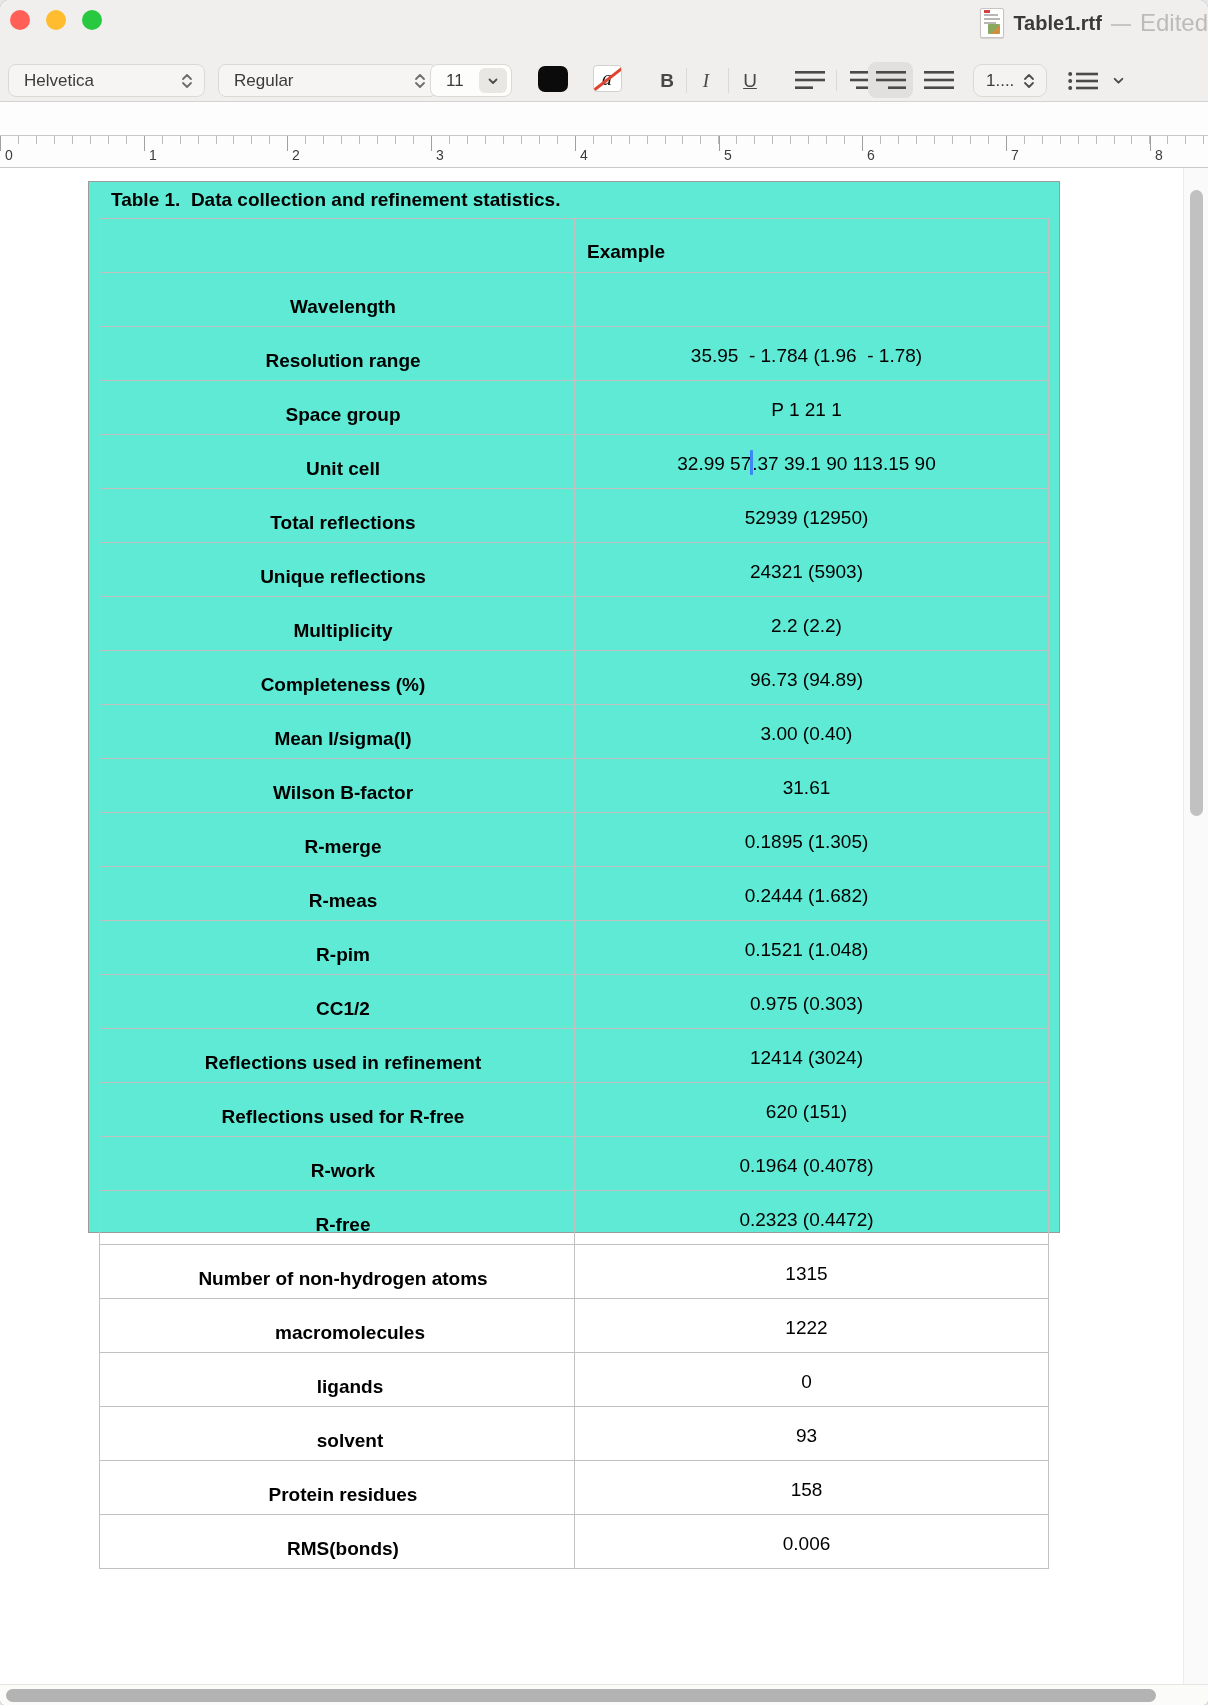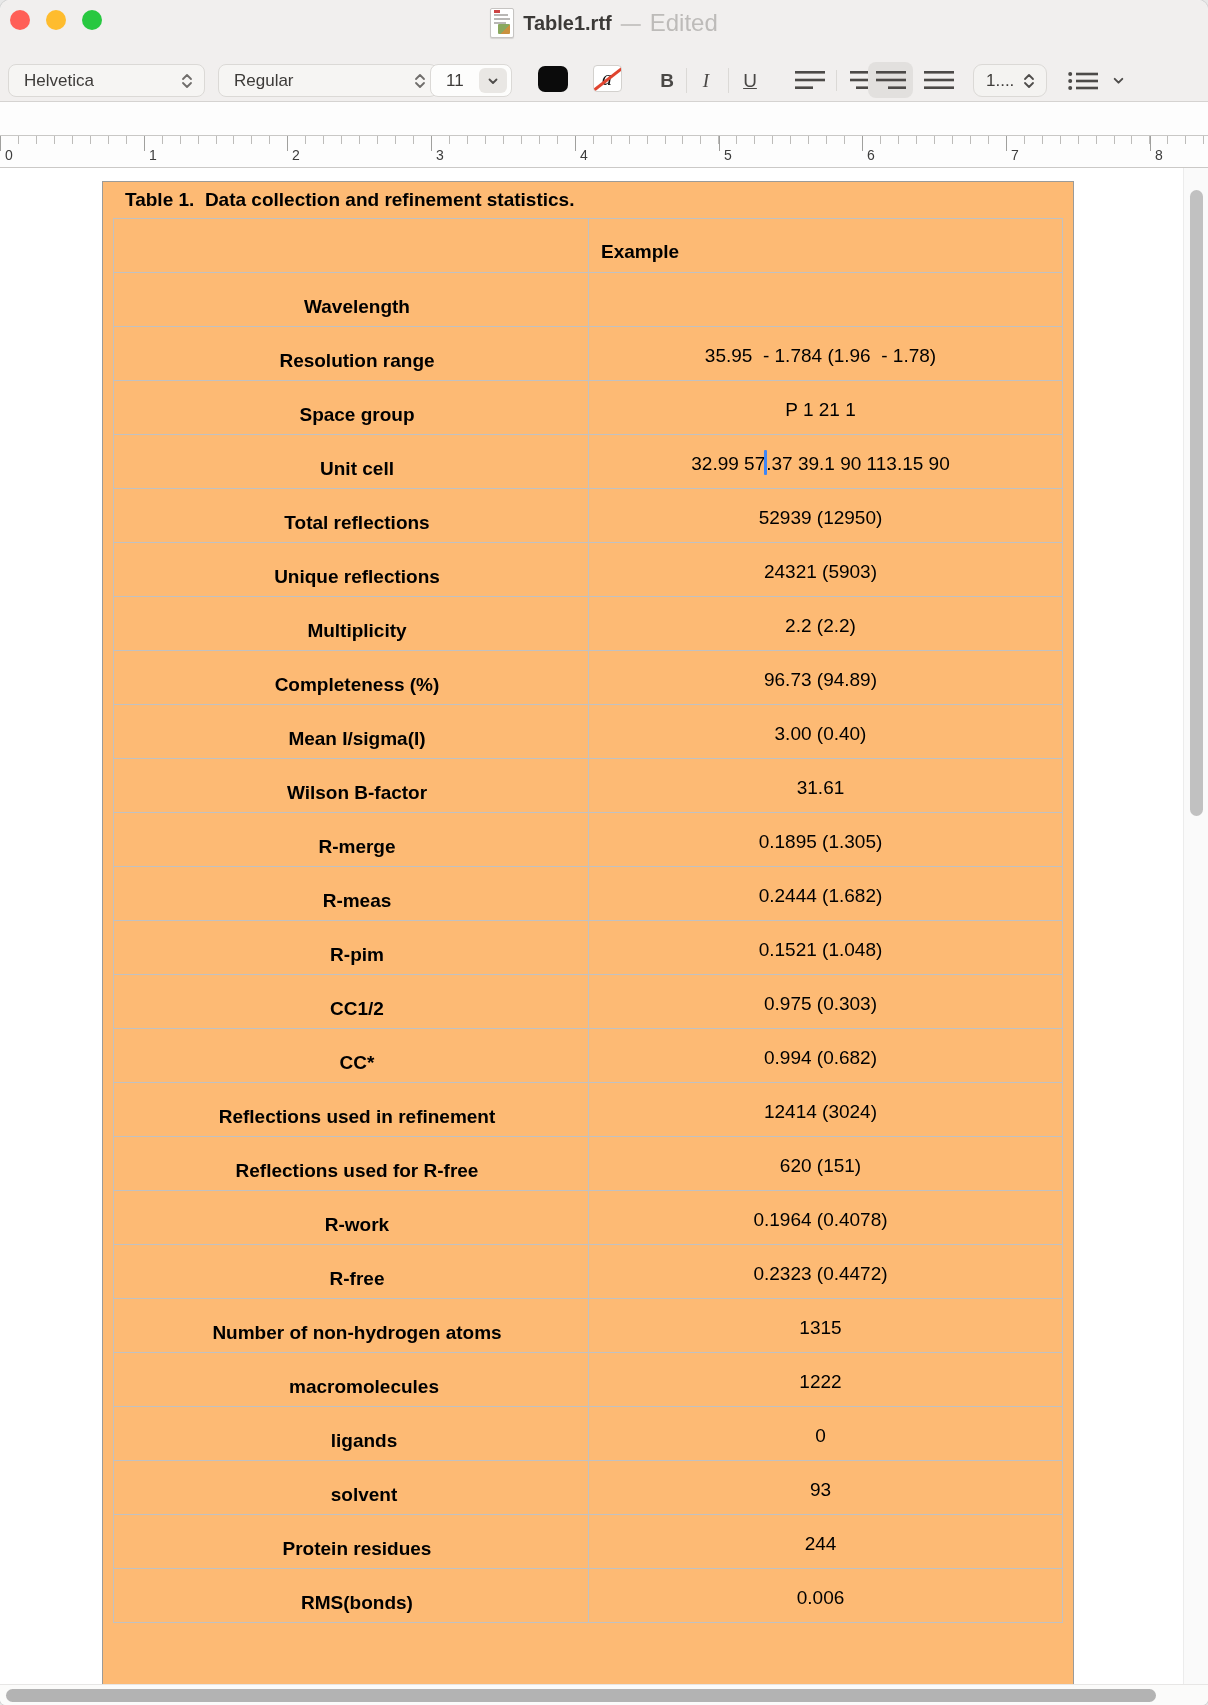--- a/index.html
+++ b/index.html
@@ -16,21 +16,21 @@
   
   .chrome { position:absolute; left:0; top:0; width:1208px; height:102px;
             background:#f1efee; border-bottom:1px solid #d5d3d1; }
 
   .traffic { position:absolute; top:10px; width:20px; height:20px; border-radius:50%; }
   .t-red    { left:10px; background:#ff5f57; }
   .t-yellow { left:46px; background:#febc2e; }
   .t-green  { left:82px; background:#28c840; }
 
   .titlegroup { position:absolute; top:6px; left:0; width:1208px; height:34px;
-                display:flex; align-items:center; justify-content:center; gap:9px; }
+                display:flex; align-items:center; justify-content:flex-end; gap:9px; }
   .doc-icon { position:relative; width:24px; height:30px; background:#fff;
               border:1px solid #c6c4c2; border-radius:2px; box-shadow:0 1px 1px rgba(0,0,0,.12); }
   .doc-icon .l { position:absolute; left:3px; height:2px; background:#b9b7b5; }
   .doc-icon .l1 { top:5px;  width:14px; }
   .doc-icon .l2 { top:9px;  width:16px; }
   .doc-icon .l3 { top:13px; width:12px; }
   .doc-icon .mark { position:absolute; left:3px; top:1px; width:6px; height:3px; background:#c44; }
   .doc-icon .img  { position:absolute; right:3px; bottom:3px; width:12px; height:10px;
                     background:linear-gradient(135deg,#8aa85e 0 55%,#c9913f 55% 100%); border-radius:1px; }
   .title-name { font-size:20px; font-weight:bold; color:#3c3a38; }
@@ -87,22 +87,22 @@
   .marker-pin { position:absolute; left:106px; top:109px; width:16px; height:24px; }
   .marker-pin .bar { position:absolute; left:0; top:0; width:16px; height:4px; background:#8c8c8a; border-radius:2px; }
   .marker-pin .stem { position:absolute; left:6px; top:5px; width:4px; height:8px; background:#8c8c8a; }
   .marker-pin .tri { position:absolute; left:1px; top:13px; width:0; height:0;
       border-left:7px solid transparent; border-right:7px solid transparent; border-top:10px solid #8c8c8a; }
   .marker-right { position:absolute; left:1055px; top:120px; width:0; height:0;
       border-left:8px solid transparent; border-right:8px solid transparent; border-top:13px solid #8c8c8a; }
 
   
   .content { position:absolute; left:0; top:168px; width:1183px; height:1516px; background:#fff; }
-  .outer-box { position:absolute; left:102px; top:13px; width:972px; height:1524px;
-               border:1px solid #9b9b99; background:#fdba74; }
+  .outer-box { position:absolute; left:88px; top:13px; width:972px; height:1052px;
+               border:1px solid #9b9b99; background:#5eead4; }
   .doc-title { position:absolute; left:22px; top:7px; font-size:19px; font-weight:bold;
                color:#000; white-space:pre; }
   table.stats { position:absolute; left:10px; top:36px; width:949px;
                 border-collapse:collapse; table-layout:fixed; }
   table.stats td { border:1px solid #c1c1c1; height:54px; vertical-align:bottom;
                    font-size:19px; color:#000; overflow:hidden; }
   td.label { width:475px; font-weight:bold; padding:0 0 8px 12px;text-align:center; }
   td.label.indent { padding-left:26px; }
   td.value { width:474px; text-align:center; padding:0 10px 13px 0; white-space:pre; }
   td.value.head { text-align:left; font-weight:bold; padding:0 0 9px 12px; }
@@ -340,24 +340,20 @@
             </tr>
             <tr>
               <td class="label">R-pim</td>
               <td class="value">0.1521 (1.048)</td>
             </tr>
             <tr>
               <td class="label">CC1/2</td>
               <td class="value">0.975 (0.303)</td>
             </tr>
             <tr>
-              <td class="label">CC*</td>
-              <td class="value">0.994 (0.682)</td>
-            </tr>
-            <tr>
               <td class="label">Reflections used in refinement</td>
               <td class="value">12414 (3024)</td>
             </tr>
             <tr>
               <td class="label">Reflections used for R-free</td>
               <td class="value">620 (151)</td>
             </tr>
             <tr>
               <td class="label">R-work</td>
               <td class="value">0.1964 (0.4078)</td>
@@ -377,21 +373,21 @@
             <tr>
               <td class="label indent">ligands</td>
               <td class="value">0</td>
             </tr>
             <tr>
               <td class="label indent">solvent</td>
               <td class="value">93</td>
             </tr>
             <tr>
               <td class="label">Protein residues</td>
-              <td class="value">244</td>
+              <td class="value">158</td>
             </tr>
             <tr>
               <td class="label">RMS(bonds)</td>
               <td class="value">0.006</td>
             </tr>
           </tbody>
       </table>
     </div>
   </div>
 

